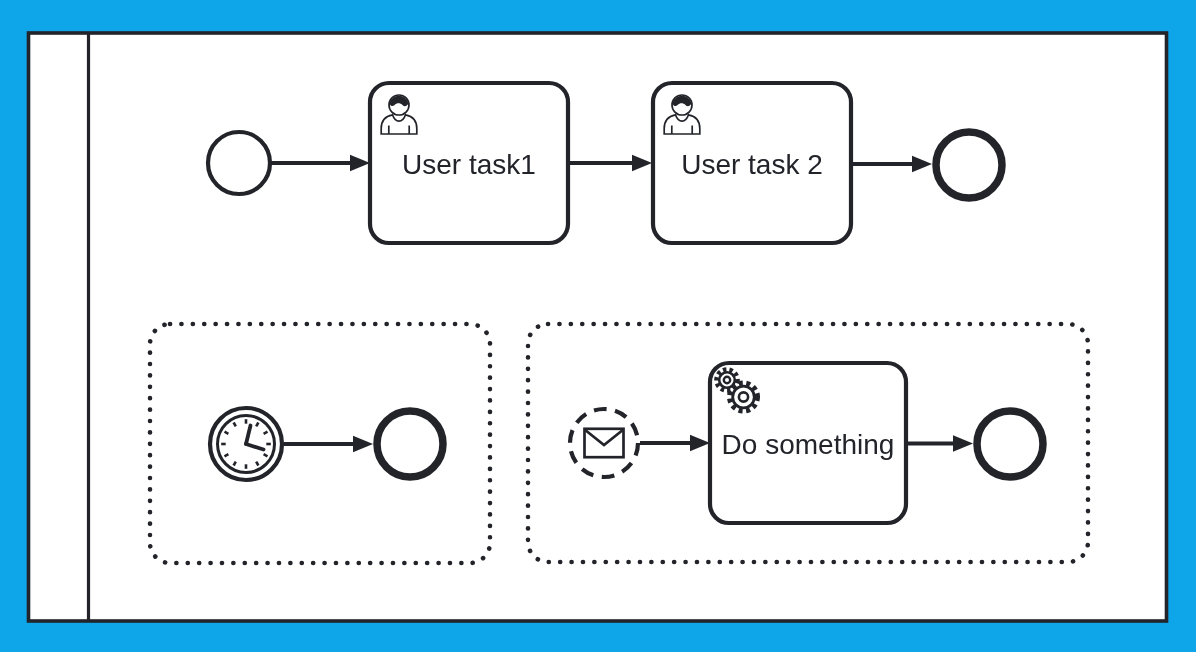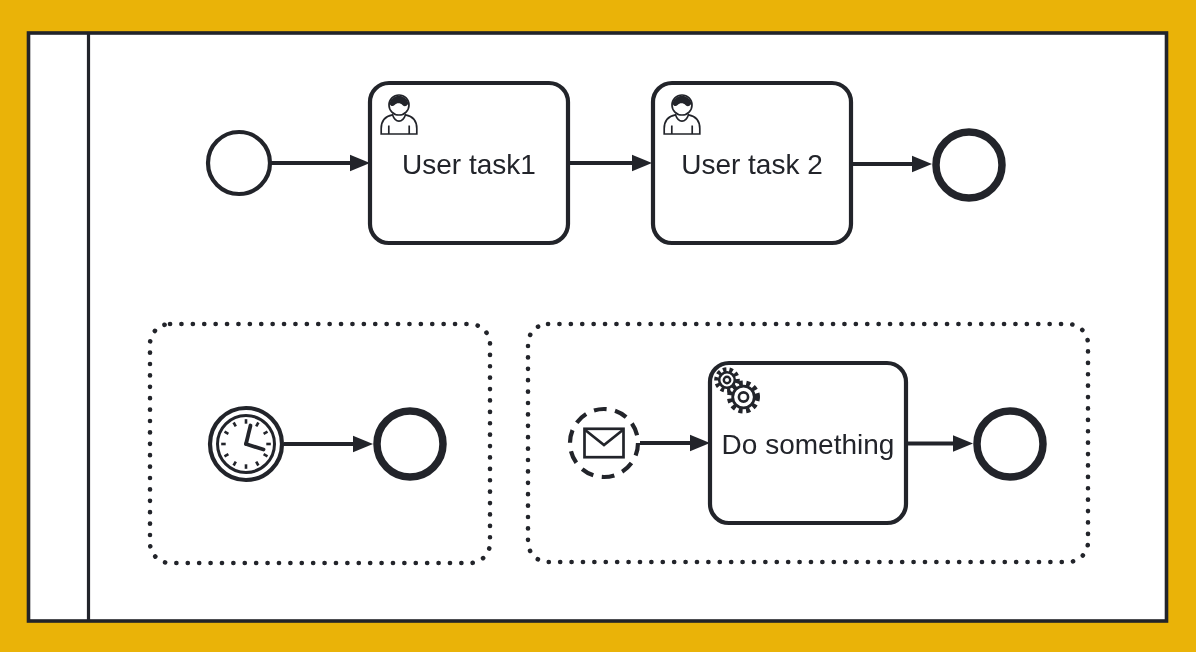--- a/index.html
+++ b/index.html
@@ -1,16 +1,16 @@
 <!DOCTYPE html>
 <html><head>
 <meta charset="utf-8">
 <style>
   html,body{margin:0;padding:0;background:#ffffff;}
-  .canvas{position:relative;width:1196px;height:652px;background:#eab308;overflow:hidden;}
+  .canvas{position:relative;width:1196px;height:652px;background:#0ea5e9;overflow:hidden;}
   svg{display:block;}
   .shape{fill:#ffffff;stroke:#22242a;}
   .stroke{stroke:#22242a;}
   .filled{fill:#22242a;stroke:none;}
   .nofill{fill:none;stroke:#22242a;}
   text.task-label{
     font-family:"Liberation Sans",sans-serif;
     font-size:28px;
     fill:#22242a;
     text-anchor:middle;

